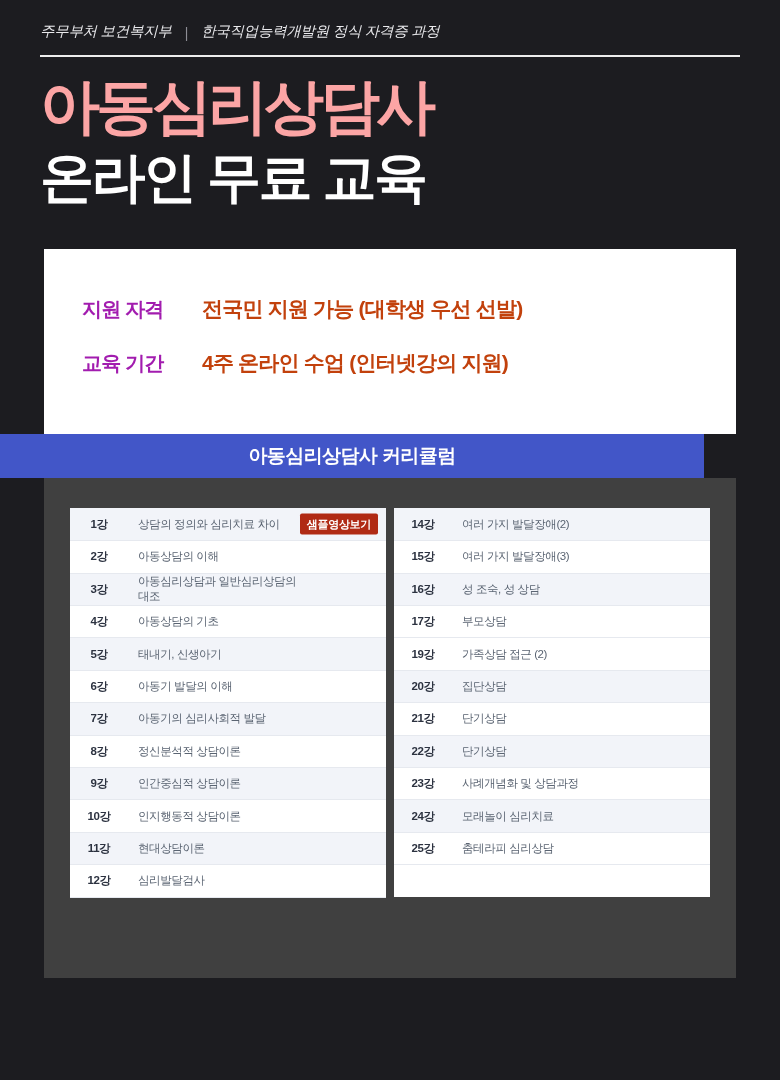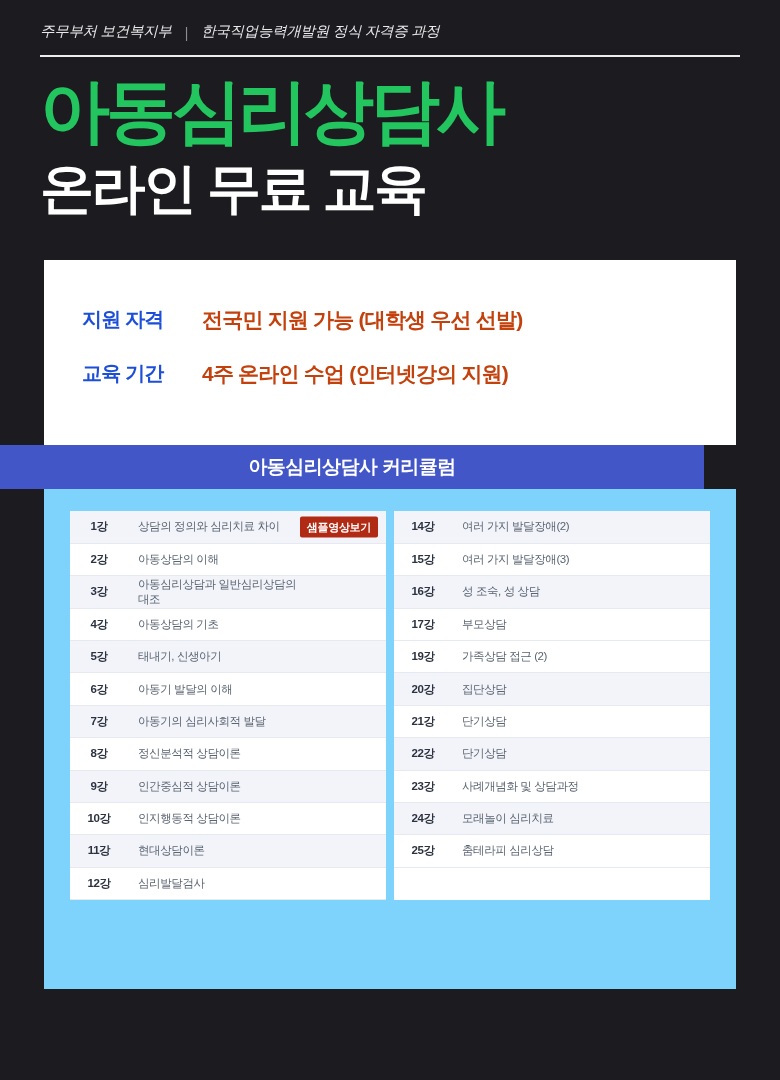--- a/index.html
+++ b/index.html
@@ -41,24 +41,24 @@
     height: 2px;
     background: #ffffff;
     opacity: 0.92;
   }
 
   
   .headline-wrap {
     padding: 18px 40px 0 40px;
   }
   .headline-main {
-    font-size: 70px;
+    font-size: 60px;
     line-height: 1.05;
     font-weight: bold;
-    color: #22c55e;
+    color: #fca5a5;
     letter-spacing: -4px;
     white-space: nowrap;
     text-align: left;
   }
   .headline-sub {
     margin-top: 10px;
     font-size: 54px;
     line-height: 1.1;
     font-weight: bold;
     color: #ffffff;
@@ -73,21 +73,21 @@
     height: 185px;
     padding: 46px 0 0 0;
   }
   .info-row {
     display: flex;
     align-items: center;
     padding: 0 0 0 38px;
     margin-bottom: 26px;
   }
   .info-label {
-    color: #1d4ed8;
+    color: #a21caf;
     font-weight: bold;
     font-size: 20px;
     letter-spacing: -0.8px;
     width: 120px;
     flex: 0 0 120px;
   }
   .info-value {
     color: #c2410c;
     font-weight: bold;
     font-size: 21px;
@@ -108,22 +108,22 @@
   .curri-banner-text {
     color: #ffffff;
     font-size: 19px;
     font-weight: bold;
     letter-spacing: -0.6px;
   }
 
   
   .table-card {
     margin: 0 44px 0 44px;
-    background: #7dd3fc;
-    padding: 22px 26px 34px 26px;
+    background: #404040;
+    padding: 30px 26px 34px 26px;
     min-height: 500px;
   }
   .table-grid {
     display: flex;
     gap: 0;
   }
   .col {
     flex: 1 1 50%;
   }
   .col.left { margin-right: 8px; }

